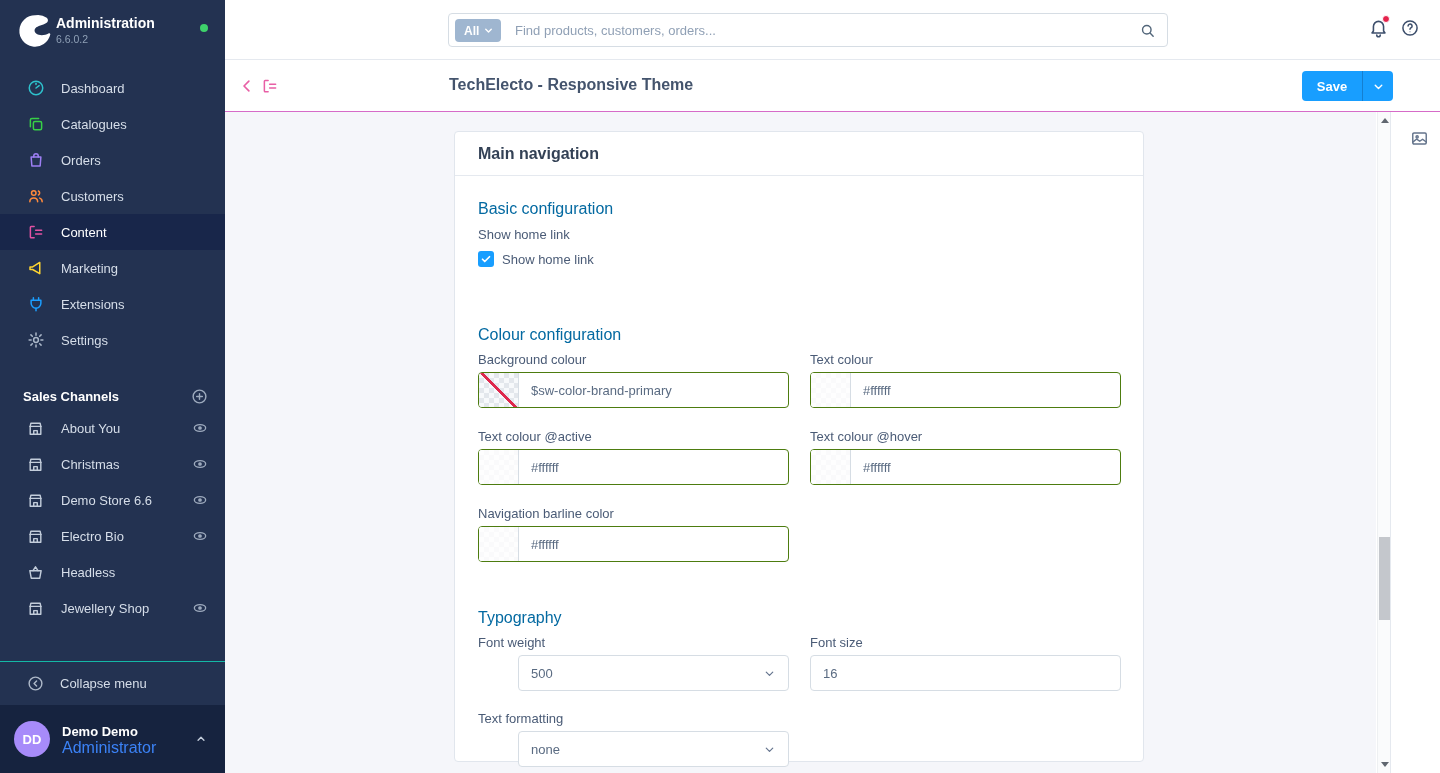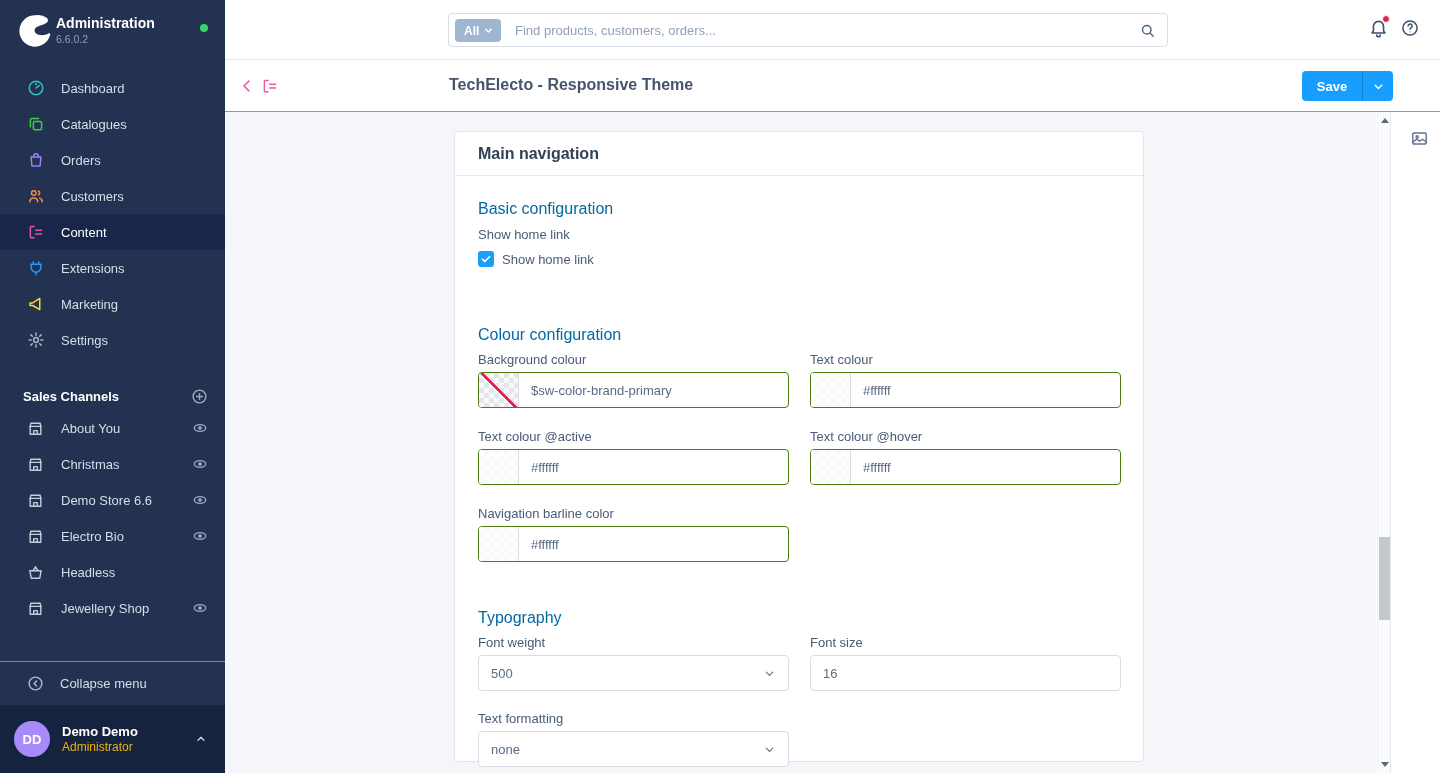--- a/index.html
+++ b/index.html
@@ -25,21 +25,21 @@
   .sb-chan .ic { width:17px; height:17px; color:#c3cddb; margin-right:17px; display:flex; }
   .sb-chan .lbl { color:#d6dee9; font-size:13px; flex:1; }
   .sb-spacer { flex:1; }
   .sb-collapse { height:44px; border-top:1px solid #14b8a6; display:flex; align-items:center; padding-left:27px; cursor:pointer; flex:none; }
   .sb-collapse .ic { width:17px; height:17px; color:#aeb9c9; margin-right:16px; display:flex; }
   .sb-collapse .lbl { color:#d6dee9; font-size:13px; }
   .sb-footer { height:68px; background:#16233f; display:flex; align-items:center; padding:0 17px 0 14px; flex:none; }
   .avatar { width:36px; height:36px; border-radius:50%; background:#a78bfa; color:#fff; font-size:13px; font-weight:bold; display:flex; align-items:center; justify-content:center; flex:none; }
   .user-meta { margin-left:12px; flex:1; }
   .user-name { color:#fff; font-size:13px; font-weight:bold; line-height:16px; }
-  .user-role { color:#eab308; font-size:12px; line-height:15px; }
+  .user-role { color:#3b82f6; font-size:16px; line-height:15px; }
   .user-chev { color:#c3cddb; display:flex; }
 
   
   .topbar { position:absolute; left:225px; top:0; width:1215px; height:60px; background:#fff; border-bottom:1px solid #e5e9ef; z-index:4; }
   .searchbox { position:absolute; left:223px; top:13px; width:720px; height:34px; background:#fff; border:1px solid #d6dde4; border-radius:4px; }
   .search-chip { position:absolute; left:6px; top:5px; height:23px; padding:0 7px 0 9px; background:#9fb6d0; border-radius:4px; display:flex; align-items:center; gap:4px; cursor:pointer; }
   .search-chip .t { color:#fff; font-size:12px; font-weight:bold; }
   .search-chip .chev { color:#fff; display:flex; }
   .search-input { position:absolute; left:66px; top:0; width:600px; height:32px; border:none; outline:none; font-size:13px; color:#52667a; font-family:"Liberation Sans",sans-serif; background:transparent; }
   .search-input::placeholder { color:#90a0b5; }
@@ -73,21 +73,21 @@
   .row2 { display:flex; gap:21px; }
   .col { width:312px; }
   .cb-row { margin-top:9px; display:flex; align-items:center; gap:8px; }
   .checkbox { width:16px; height:16px; border-radius:3px; background:#189eff; display:flex; align-items:center; justify-content:center; cursor:pointer; flex:none; }
   .cb-label { font-size:13px; color:#4a5b76; }
   .field { margin-top:5px; height:36px; border:1px solid #4d7c0f; border-radius:4px; background:#fff; display:flex; overflow:hidden; }
   .swatch { width:40px; flex:none; border-right:1px solid #d6dde4; position:relative; background:repeating-conic-gradient(#e3e7ec 0% 25%, #f7f9fb 0% 50%); background-size:10px 10px; cursor:pointer; }
   .swatch.white::after { content:""; position:absolute; inset:0; background:rgba(255,255,255,0.8); }
   .swatch.none::after { content:""; position:absolute; inset:0; background:linear-gradient(45deg, transparent calc(50% - 1.2px), #de294c calc(50% - 1.2px), #de294c calc(50% + 1.2px), transparent calc(50% + 1.2px)); }
   .field input { flex:1; border:none; outline:none; padding:0 12px; font-size:13px; color:#5a6b82; font-family:"Liberation Sans",sans-serif; background:transparent; }
-  .select { margin-top:5px; height:36px; border:1px solid #d6dde4; border-radius:4px; background:#fff; display:flex; align-items:center; padding:0 12px; cursor:pointer; }
+  .select { margin-top:5px; height:36px; border:1px solid #d6dde4; border-radius:4px; background:#fff; display:flex; align-items:center; padding:0 12px; cursor:pointer;margin-left:40px; }
   .select .val { flex:1; font-size:13px; color:#5a6b82; }
   .select .chev { color:#64748e; display:flex; }
   .plain-input { margin-top:5px; height:36px; width:100%; border:1px solid #d6dde4; border-radius:4px; padding:0 12px; font-size:13px; color:#5a6b82; outline:none; font-family:"Liberation Sans",sans-serif; }
 
   
   .vscroll { position:absolute; left:1377px; top:112px; width:13px; height:661px; background:#fafbfc; border-left:1px solid #eef0f2; z-index:4; }
   .vs-up { position:absolute; top:6px; left:2.5px; width:0; height:0; border-left:4px solid transparent; border-right:4px solid transparent; border-bottom:5px solid #606770; cursor:pointer; }
   .vs-down { position:absolute; bottom:6px; left:2.5px; width:0; height:0; border-left:4px solid transparent; border-right:4px solid transparent; border-top:5px solid #606770; cursor:pointer; }
   .vs-thumb { position:absolute; top:425px; left:1px; width:11px; height:83px; background:#c4c7cc; cursor:pointer; }
   .rail { position:absolute; left:1390px; top:112px; width:50px; height:661px; background:#fff; border-left:1px solid #e5e9ef; z-index:3; }
@@ -154,36 +154,36 @@
       <span class="ic" style="color:#e352a3">
           <svg viewBox="0 0 24 24" width="18" height="18" fill="none" stroke="currentColor" stroke-width="2" stroke-linecap="round" stroke-linejoin="round">
             <path d="M9.5 4.5h-4a1 1 0 0 0-1 1v13a1 1 0 0 0 1 1h4"></path>
             <path d="M11.5 9.5h8"></path>
             <path d="M11.5 14.5h8"></path>
           </svg>
         </span>
       <span class="lbl">Content</span>
     </div>
     <div class="sb-item">
+      <span class="ic" style="color:#ffd530">
+          <svg viewBox="0 0 24 24" width="18" height="18" fill="none" stroke="currentColor" stroke-width="2" stroke-linecap="round" stroke-linejoin="round">
+            <path d="M4 10.5v3.5h3.5l9.5 5.5v-15l-9.5 6H4z"></path>
+          </svg>
+        </span>
+      <span class="lbl">Marketing</span>
+    </div>
+    <div class="sb-item">
       <span class="ic" style="color:#1b9eff">
           <svg viewBox="0 0 24 24" width="18" height="18" fill="none" stroke="currentColor" stroke-width="2" stroke-linecap="round" stroke-linejoin="round">
             <path d="M8.5 7V3.5M15.5 7V3.5"></path>
             <path d="M5.5 7h13v4a6.5 6.5 0 0 1-13 0V7z"></path>
             <path d="M12 17.5V21"></path>
           </svg>
         </span>
       <span class="lbl">Extensions</span>
-    </div>
-    <div class="sb-item">
-      <span class="ic" style="color:#ffd530">
-          <svg viewBox="0 0 24 24" width="18" height="18" fill="none" stroke="currentColor" stroke-width="2" stroke-linecap="round" stroke-linejoin="round">
-            <path d="M4 10.5v3.5h3.5l9.5 5.5v-15l-9.5 6H4z"></path>
-          </svg>
-        </span>
-      <span class="lbl">Marketing</span>
     </div>
     <div class="sb-item">
       <span class="ic" style="color:#aab7c8">
           <svg viewBox="0 0 24 24" width="18" height="18" fill="none" stroke="currentColor" stroke-width="2" stroke-linecap="round">
             <circle cx="12" cy="12" r="3.2"></circle>
             <path d="M12 2.8v2.7M12 18.5v2.7M2.8 12h2.7M18.5 12h2.7M5.2 5.2l1.9 1.9M16.9 16.9l1.9 1.9M18.8 5.2l-1.9 1.9M7.1 16.9l-1.9 1.9"></path>
           </svg>
         </span>
       <span class="lbl">Settings</span>
     </div>

